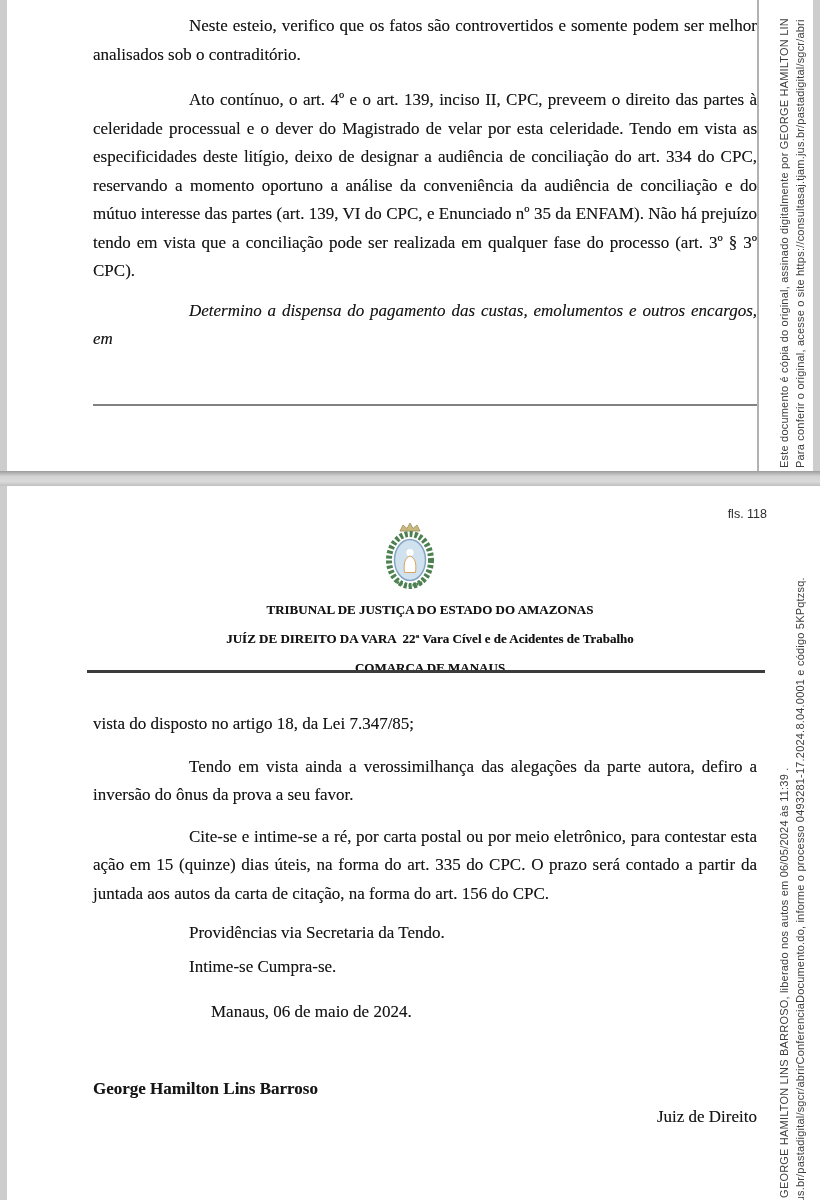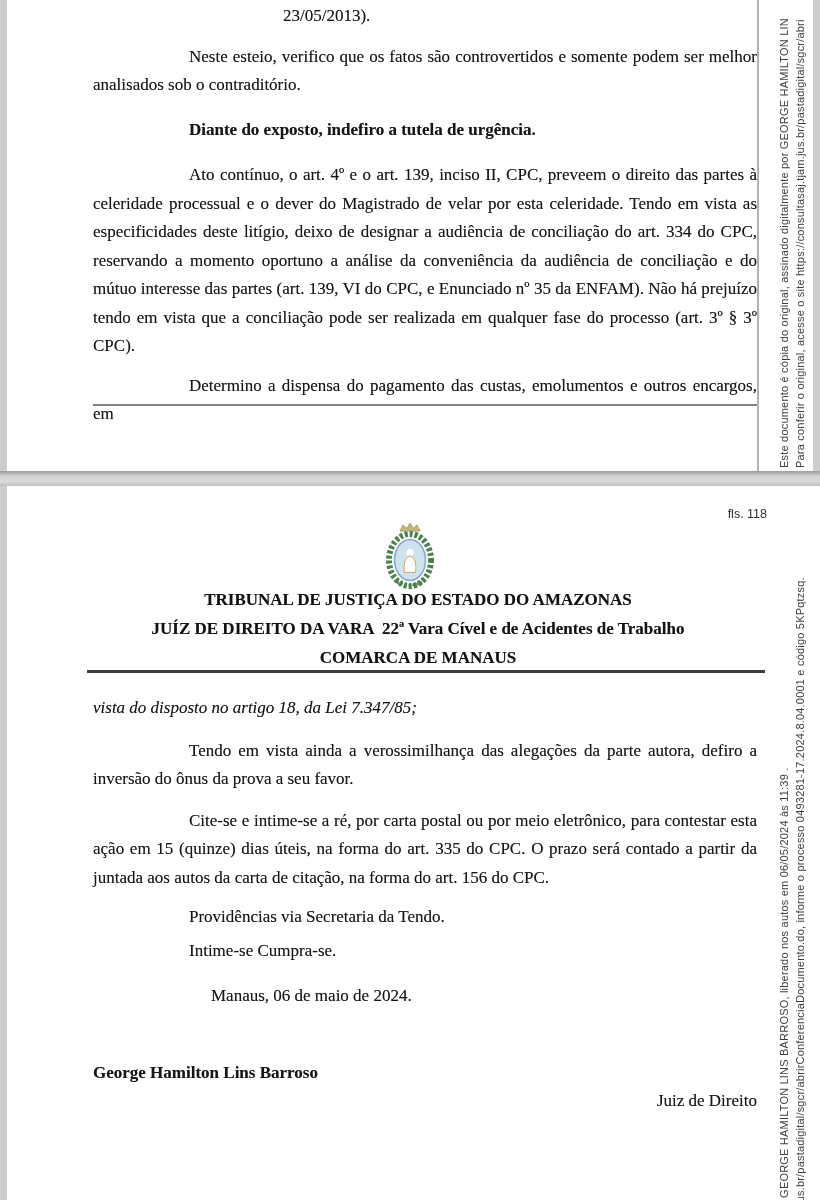--- a/index.html
+++ b/index.html
@@ -49,21 +49,21 @@
   #content1 { top: 0; }
   #content2 { top: 200px; }
   .para { margin: 0; }
   .indent { text-indent: 96px; }
   .bold { font-weight: bold; }
 
   #p1-date-frag { margin-top: 2px; text-indent: 190px; }
   #p1-neste { margin-top: 12px; }
   #p1-diante { margin-top: 16px; }
   #p1-ato { margin-top: 17px; }
-  #p1-determino { margin-top: 11px; }
+  #p1-determino { margin-top: 11px; font-style: italic; }
 
   #footer-rule {
     position: absolute;
     left: 86px; top: 404px;
     width: 664px; height: 2px;
     background: #828282;
   }
 
   
   #folio {
@@ -78,39 +78,39 @@
   #crest-wrap {
     position: absolute;
     left: 0; top: 36px;
     width: 806px;
     text-align: center;
   }
   .h-line {
     position: absolute;
     left: 66px;
     width: 690px;
-    margin: 0;
+    margin: 12px;
     text-align: center;
     font-weight: bold;
-    font-size: 17px;
+    font-size: 13px;
     color: #131313;
     white-space: pre-wrap;
     text-shadow: 0 0 0.5px rgba(20,20,20,0.45);
   }
   #h-line1 { top: 104px; }
   #h-line2 { top: 133px; }
   #h-line3 { top: 162px; }
   #header-rule {
     position: absolute;
     left: 80px; top: 184px;
     width: 678px; height: 3px;
     background: #3c3c3c;
   }
 
-  #p2-vista { margin-top: 8px; font-style: italic; }
+  #p2-vista { margin-top: 24px; }
   #p2-tendo { margin-top: 14px; }
   #p2-cite { margin-top: 13px; }
   #p2-notifique { margin-top: 12px; }
   #p2-providencias { margin-top: 11px; }
   #p2-intime { margin-top: 5px; }
   #p2-manaus { margin-top: 17px; text-indent: 118px; }
 
   #sig-name { margin: 48px 0 0 0; font-weight: bold; text-indent: 0; }
   #sig-role { margin: 0; text-align: right; text-indent: 0; }
 
@@ -134,23 +134,21 @@
 <body>
 
 <div id="screen">
 
   <div id="edge-left" class="edge-strip"></div>
   <div id="edge-right" class="edge-strip"></div>
 
   <div id="page1" class="page">
     <div id="scan-divider"></div>
     <div id="content1" class="content doc-text">
-      <p id="p1-date-frag" class="para">23/05/2013).</p>
       <p id="p1-neste" class="para indent">Neste esteio, verifico que os fatos são controvertidos e somente podem ser melhor analisados sob o contraditório.</p>
-      <p id="p1-diante" class="para indent bold">Diante do exposto, indefiro a tutela de urgência.</p>
       <p id="p1-ato" class="para indent">Ato contínuo, o art. 4º e o art. 139, inciso II, CPC, preveem o direito das partes à celeridade processual e o dever do Magistrado de velar por esta celeridade. Tendo em vista as especificidades deste litígio, deixo de designar a audiência de conciliação do art. 334 do CPC, reservando a momento oportuno a análise da conveniência da audiência de conciliação e do mútuo interesse das partes (art. 139, VI do CPC, e Enunciado nº 35 da ENFAM). Não há prejuízo tendo em vista que a conciliação pode ser realizada em qualquer fase do processo (art. 3º § 3º CPC).</p>
       <p id="p1-determino" class="para indent">Determino a dispensa do pagamento das custas, emolumentos e outros encargos, em</p>
     </div>
     <div id="footer-rule"></div>
   </div>
 
   <div id="page-gap"></div>
 
   <div id="page2" class="page">
     <div id="folio">fls. 118</div>

